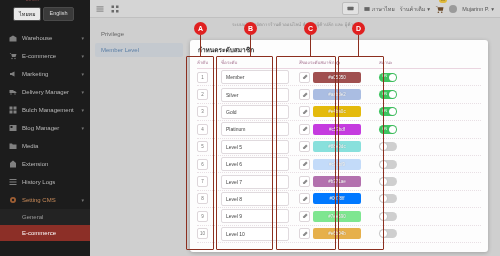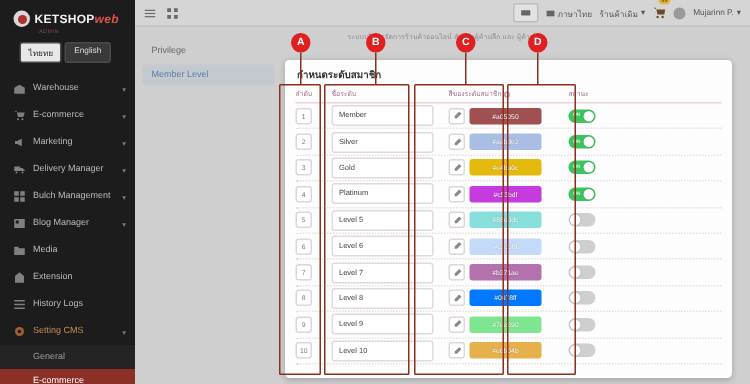--- a/index.html
+++ b/index.html
@@ -181,24 +181,20 @@
     position: absolute; border: 1px solid #8c2f1f; z-index: 38;
     border-radius: 1px; pointer-events: none;
   }
 </style>
 </head>
 <body>
 
 <div class="screen">
 
   <div class="sidebar">
-    <div class="brand">
-      <span class="brand-mark"></span>
-      <span class="brand-text"><span>KETSHOP</span><i>web</i></span>
-    </div>
     <div class="brand-sub">ADMIN</div>
 
     <div class="lang-row">
       <span class="lang-btn active">ไทยทย</span>
       <span class="lang-btn">English</span>
     </div>
 
     <div class="nav">
       <div class="nav-item">
         <span class="ico">

